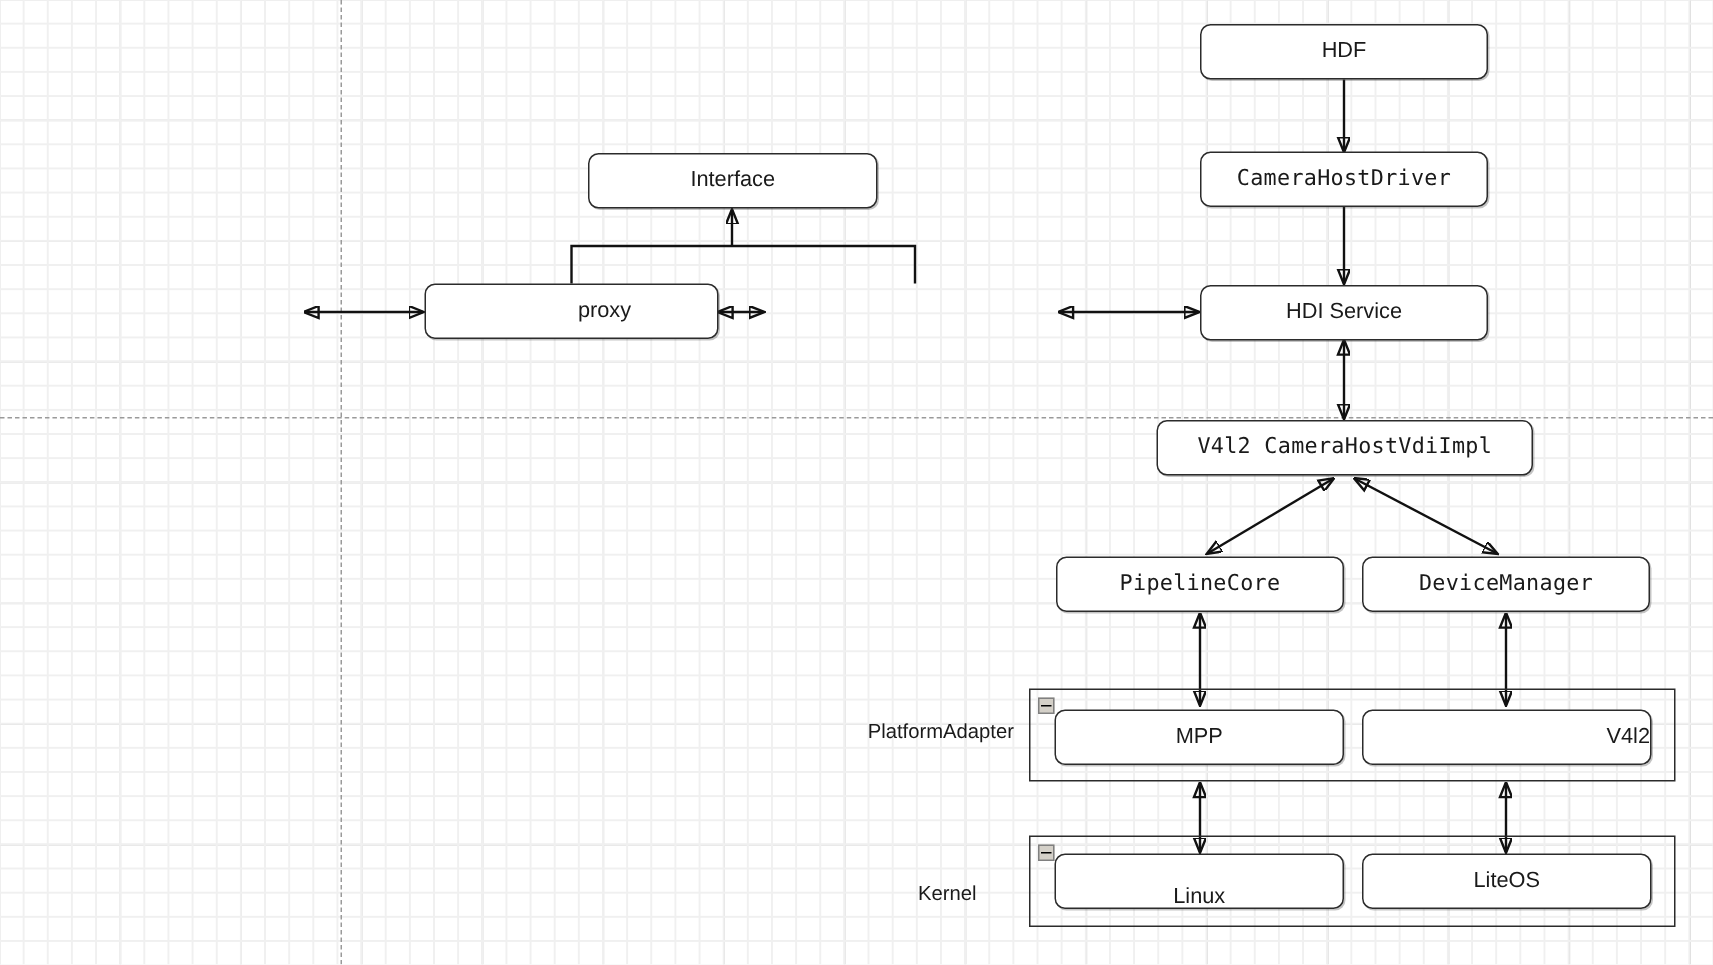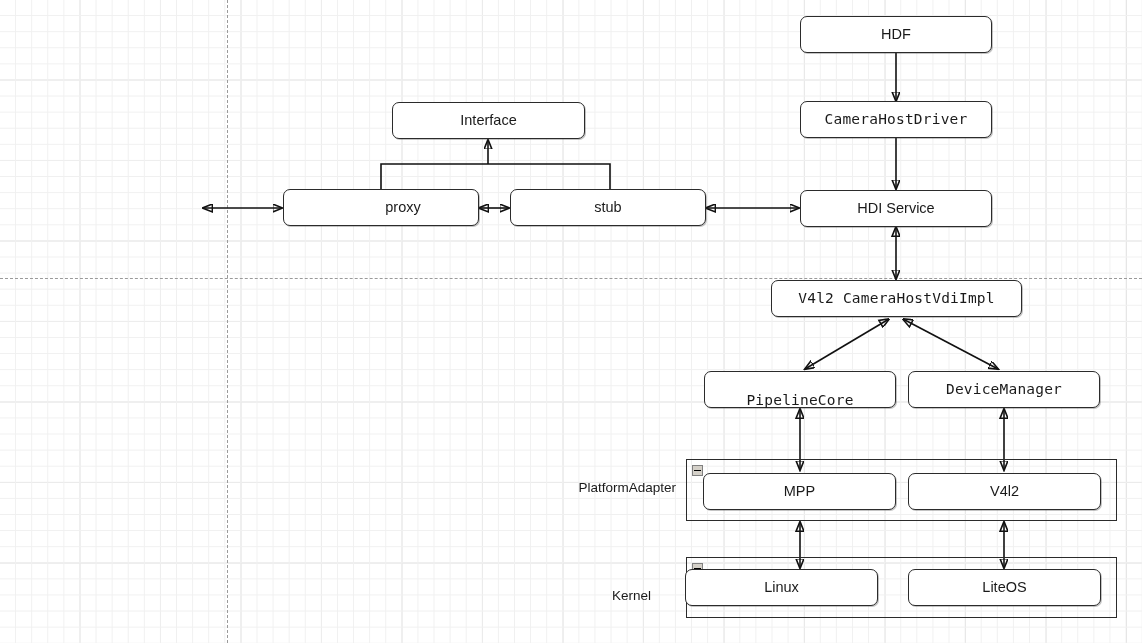--- a/index.html
+++ b/index.html
@@ -176,61 +176,58 @@
 
   <div class="node sans" style="left:800px; top:190px; width:192px; height:37px;">
     <span>HDI Service</span>
   </div>
 
 
   <div class="node sans" style="left:283px; top:189px; width:196px; height:37px;padding-left:44px;">
     <span>proxy</span>
   </div>
 
-  <div class="node sans" style="left:510px; top:189px; width:196px; height:37px;">
-    <span>stub</span>
-  </div>
 
   <div class="node mono" style="left:771px; top:280px; width:251px; height:37px;">
     <span>V4l2 CameraHostVdiImpl</span>
   </div>
 
-  <div class="node mono" style="left:704px; top:371px; width:192px; height:37px;align-items:flex-end;">
+  <div class="node mono" style="left:704px; top:371px; width:192px; height:37px;">
     <span>PipelineCore</span>
   </div>
 
   <div class="node mono" style="left:908px; top:371px; width:192px; height:37px;">
     <span>DeviceManager</span>
   </div>
 
   <div class="grouplabel" style="left:476px; top:480px; width:200px;">PlatformAdapter</div>
 
   <div class="group" style="left:686px; top:459px; width:431px; height:62px;">
     <div class="group-collapse" style="left:5px; top:5px;">
         <i></i>
       </div>
   </div>
 
   <div class="node sans" style="left:703px; top:473px; width:193px; height:37px;">
     <span>MPP</span>
   </div>
 
-  <div class="node sans" style="left:908px; top:473px; width:193px; height:37px;">
+  <div class="node sans" style="left:908px; top:473px; width:193px; height:37px;justify-content:flex-end;">
     <span>V4l2</span>
   </div>
 
   <div class="grouplabel" style="left:451px; top:588px; width:200px;">Kernel</div>
 
   <div class="group" style="left:686px; top:557px; width:431px; height:61px;">
     <div class="group-collapse" style="left:5px; top:5px;">
         <i></i>
       </div>
   </div>
 
-  <div class="node sans" style="left:685px; top:569px; width:193px; height:37px;">
+  <div class="node sans" style="left:703px; top:569px; width:193px; height:37px;align-items:flex-end;">
     <span>Linux</span>
   </div>
 
   <div class="node sans" style="left:908px; top:569px; width:193px; height:37px;">
     <span>LiteOS</span>
   </div>
 
 </div>
 
 </body></html>

